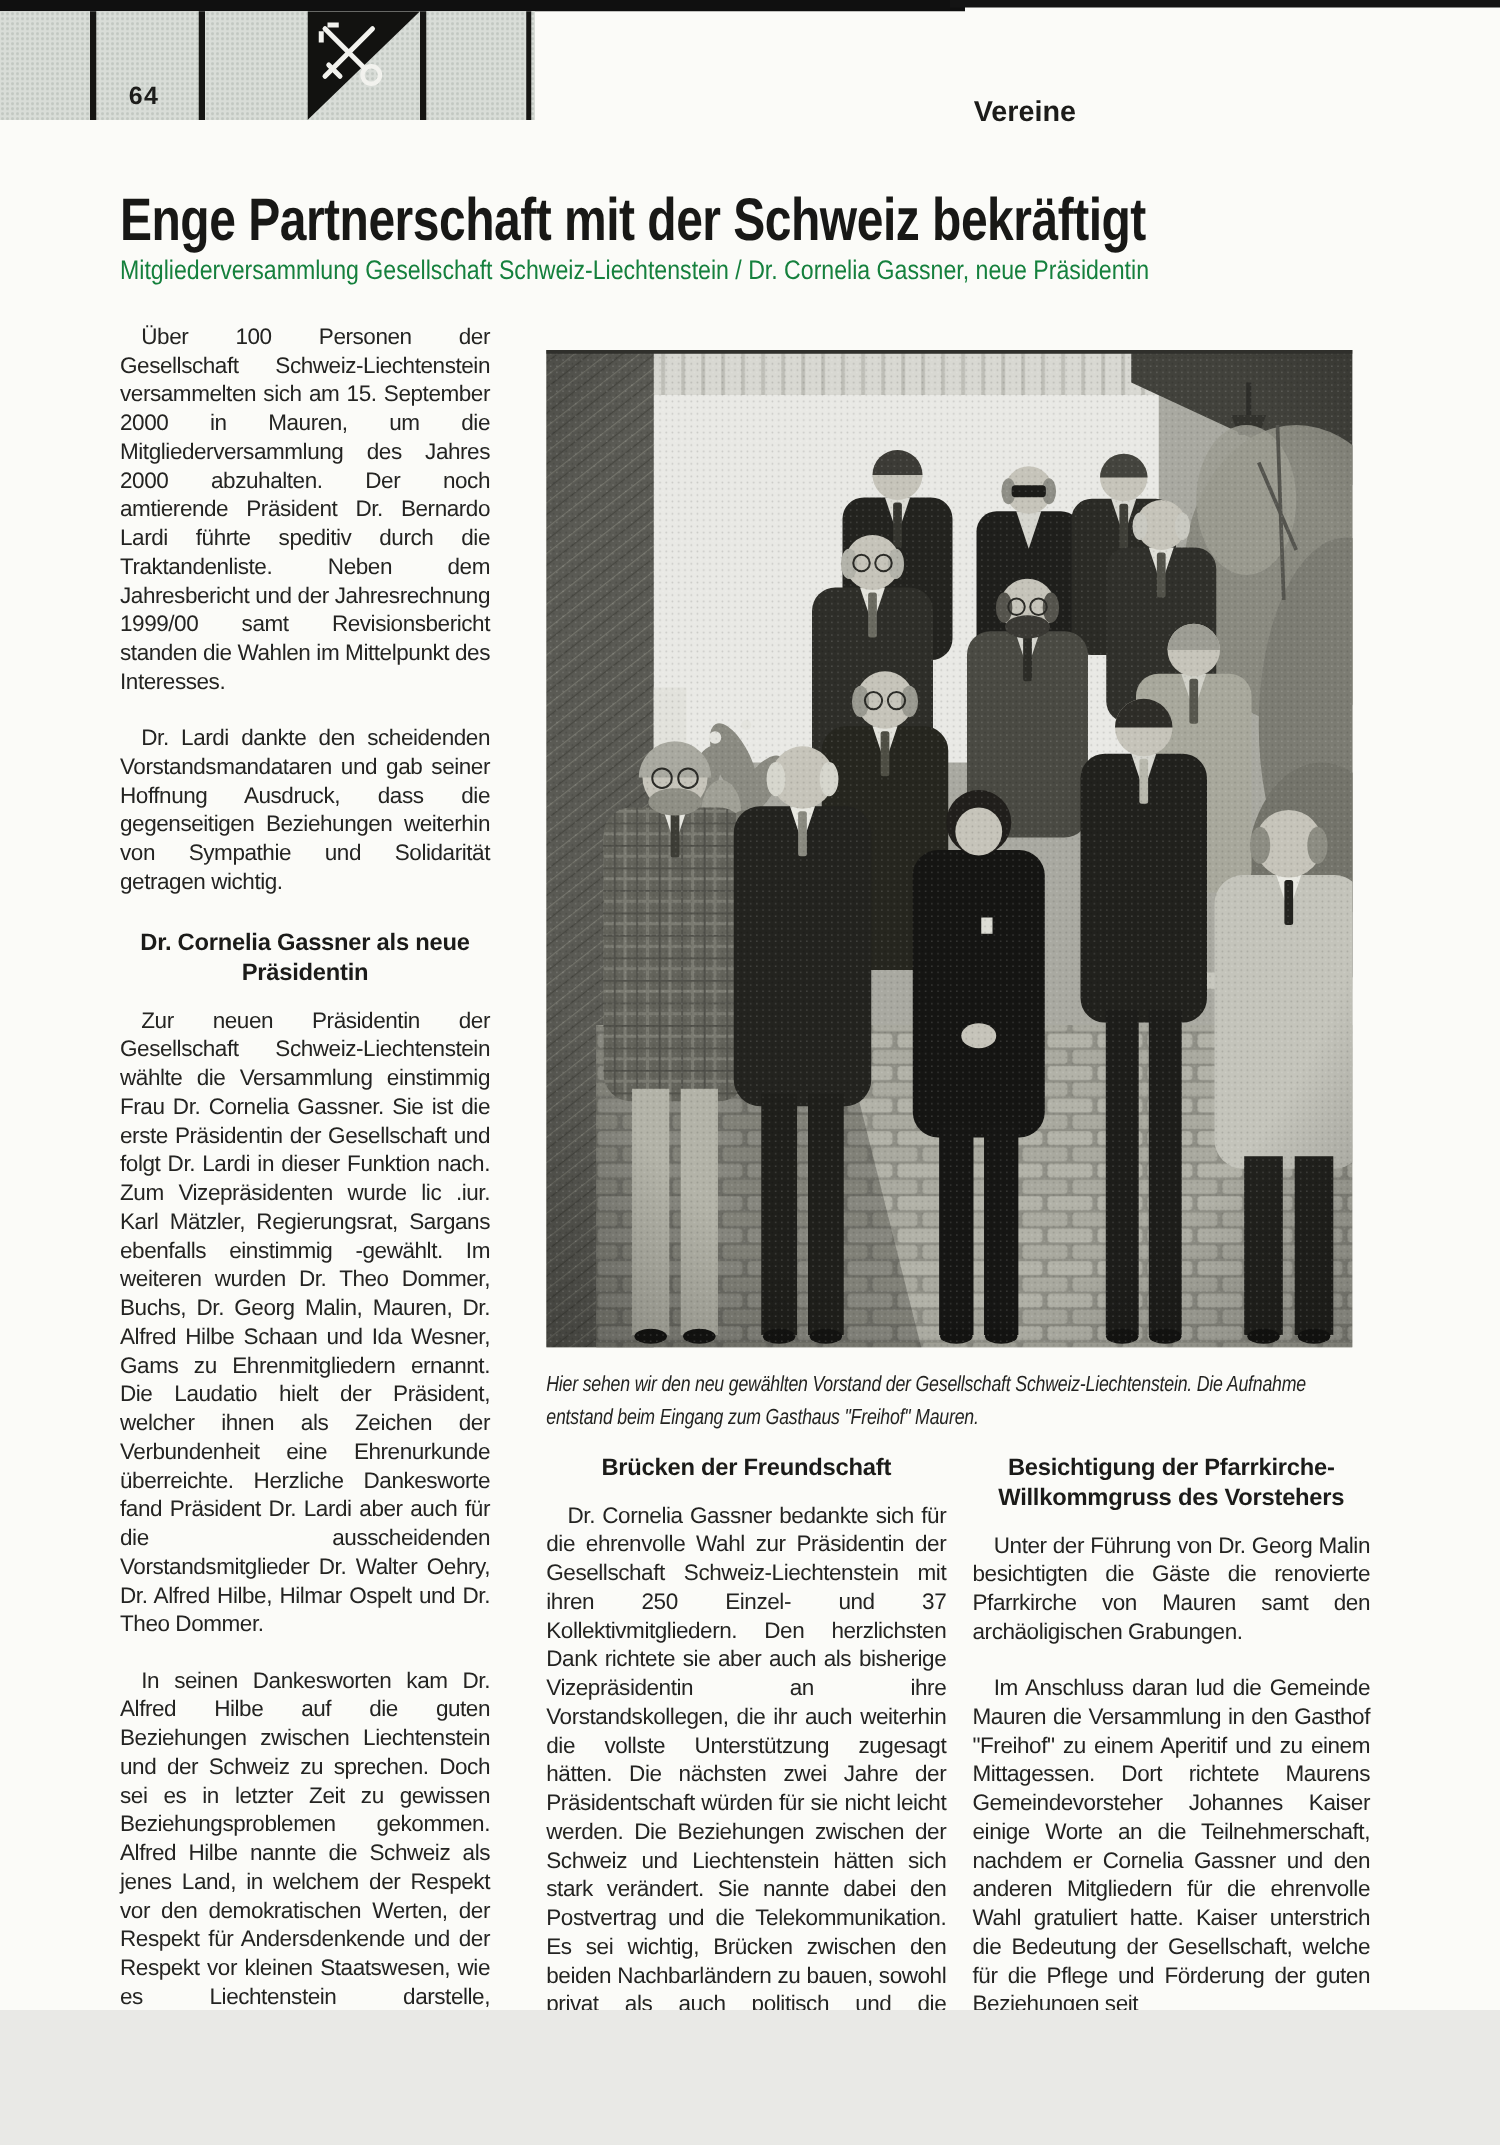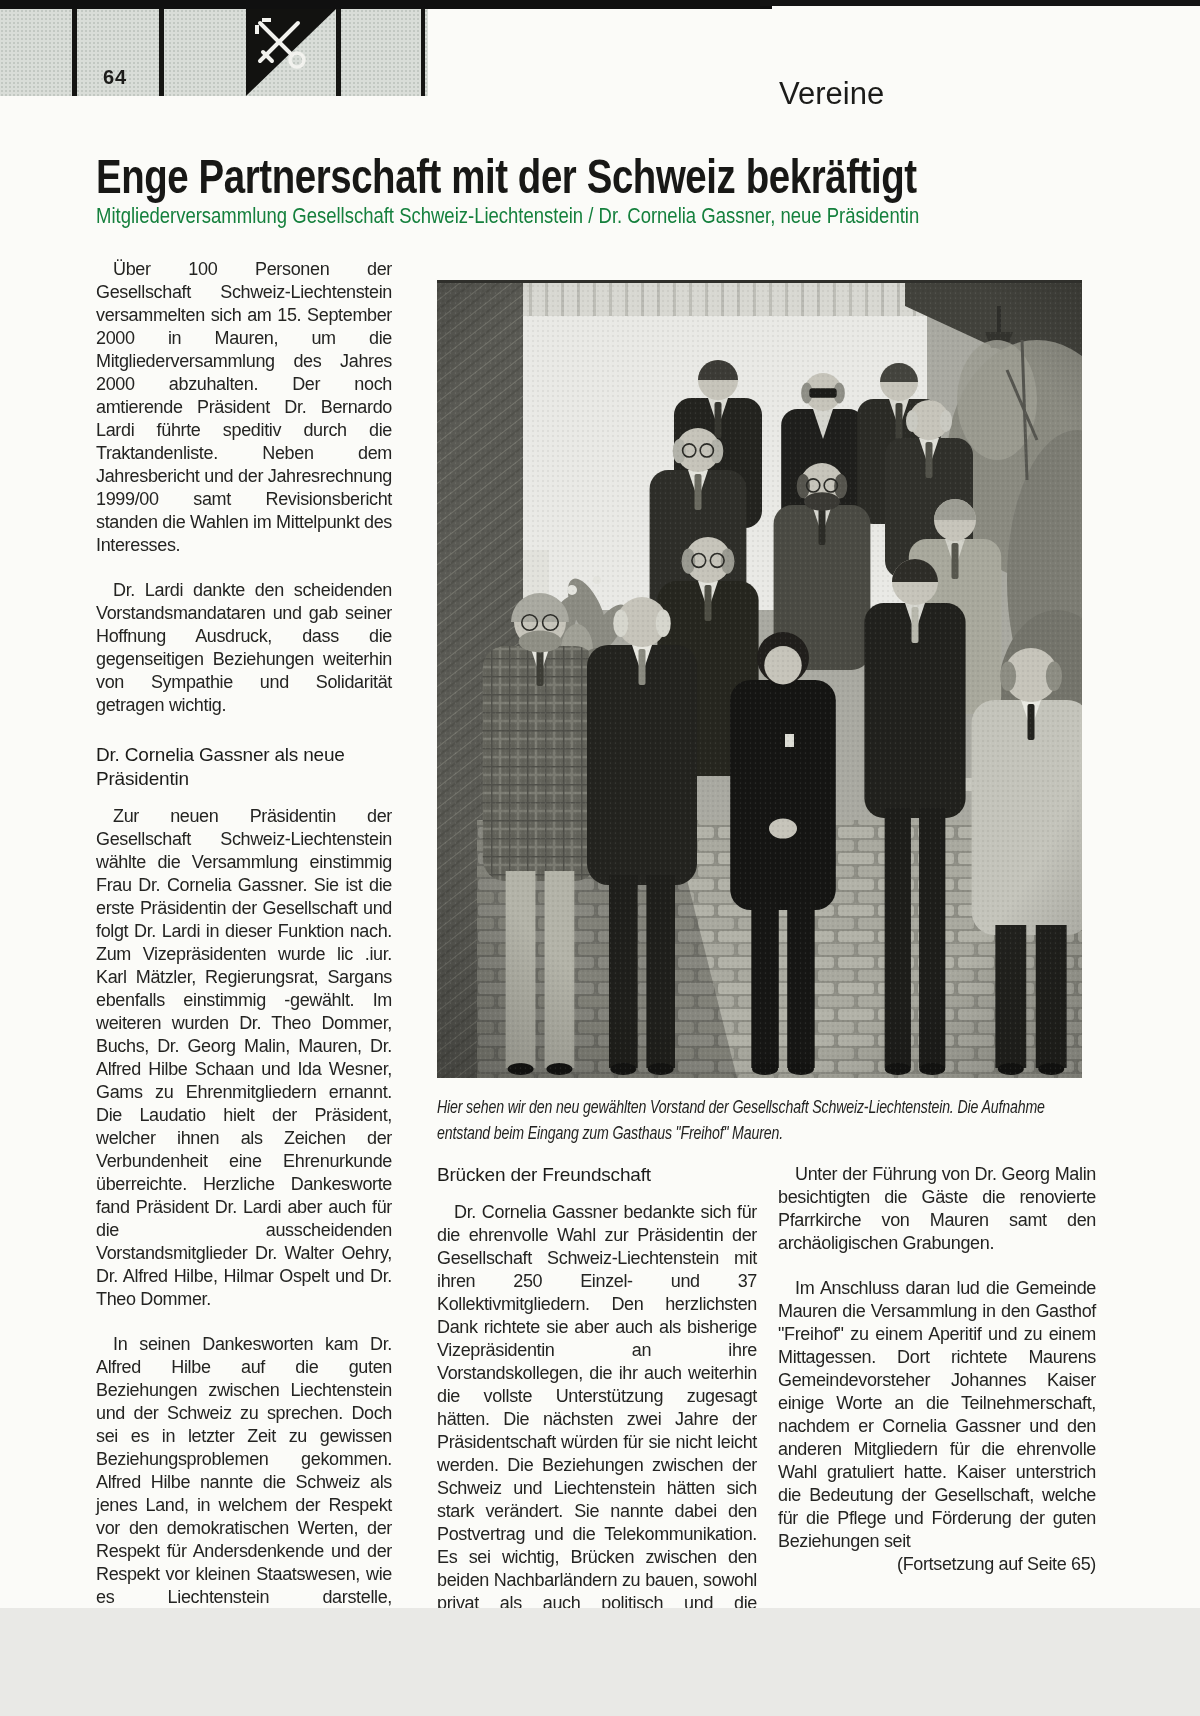--- a/index.html
+++ b/index.html
@@ -6,31 +6,31 @@
   .page{position:relative;width:1200px;height:1608px;background:#fbfbf8;
         font-family:"Liberation Sans",sans-serif;color:#222220;overflow:hidden;}
   .topbar{position:absolute;left:0;top:0;width:772px;height:9px;background:#101010;}
   .topbar2{position:absolute;left:760px;top:0;width:440px;height:6px;background:#141414;}
   .band{position:absolute;left:0;top:9px;width:428px;height:87px;background-color:#d9ddd8;
         background-image:radial-gradient(#c2c8c2 1px, rgba(0,0,0,0) 1.3px);background-size:4px 4px;}
   .vl{position:absolute;top:0;height:87px;width:5px;background:#151513;}
   .vl1{left:72px}.vl2{left:159px}.vl3{left:336px}.vl4{left:421px;width:4px;}
   .emblem{position:absolute;left:246px;top:0;width:92px;height:87px;}
   .pagenum{position:absolute;left:103px;top:57px;font-size:20px;font-weight:bold;letter-spacing:1px;color:#1c1c1a;}
-  .section-label{position:absolute;left:779px;top:76px;font-size:31px;font-weight:normal;color:#1c1c1a;}
+  .section-label{position:absolute;left:779px;top:76px;font-size:23px;font-weight:bold;color:#1c1c1a;}
   .title{position:absolute;left:96px;top:149px;margin:0;font-size:48px;font-weight:bold;color:#181816;letter-spacing:-0.5px;}
   .subtitle{position:absolute;left:96px;top:204px;font-size:21.5px;color:#15803d;}
   .cond{display:inline-block;transform-origin:0 50%;white-space:nowrap;}
   .c80{transform:scaleX(.80);}
   .c86{transform:scaleX(.86);}
   .col{position:absolute;font-size:18px;line-height:23px;text-align:justify;
        letter-spacing:-0.35px;color:#242422;hyphens:auto;}
   .col p{margin:22px 0 0;text-indent:17px;}
   .col p:first-of-type{margin-top:0;}
-  .col h3{font-size:19px;line-height:24px;font-weight:normal;text-align:left;
+  .col h3{font-size:19px;line-height:24px;font-weight:bold;text-align:center;
           letter-spacing:-0.2px;margin:0 0 14px;color:#1b1b19;}
   .col-left h3{margin-top:26px;}
   .col h3 + p{margin-top:12px;}
   .col-left{left:96px;top:258px;width:296px;}
   .col-mid{left:437px;top:1163px;width:320px;}
   .col-right{left:778px;top:1163px;width:318px;}
   .cont{text-align:right;margin:0;}
   .photo{position:absolute;left:437px;top:280px;}
   .caption{position:absolute;left:437px;top:1094px;width:810px;font-style:italic;
            font-size:17.5px;line-height:26px;letter-spacing:-0.2px;color:#232321;}
@@ -290,20 +290,21 @@
   <div class="caption">
     <span class="capinner">Hier sehen wir den neu gewählten Vorstand der Gesellschaft Schweiz-Liechtenstein. Die Aufnahme entstand beim Eingang zum Gasthaus "Freihof" Mauren.</span>
   </div>
 
   <div class="col col-mid">
     <h3>Brücken der Freundschaft</h3>
     <p>Dr. Cornelia Gassner bedankte sich für die ehrenvolle Wahl zur Präsidentin der Gesellschaft Schweiz-Liechtenstein mit ihren 250 Einzel- und 37 Kollektivmitgliedern. Den herzlichsten Dank richtete sie aber auch als bisherige Vizepräsidentin an ihre Vorstandskollegen, die ihr auch weiterhin die vollste Unterstützung zugesagt hätten. Die nächsten zwei Jahre der Präsidentschaft würden für sie nicht leicht werden. Die Beziehungen zwischen der Schweiz und Liechtenstein hätten sich stark verändert. Sie nannte dabei den Postvertrag und die Telekommunikation. Es sei wichtig, Brücken zwischen den beiden Nachbarländern zu bauen, sowohl privat als auch politisch und die gewachsene Freundschaft hoch zu halten.</p>
   </div>
 
   <div class="col col-right">
+    <h3>Besichtigung der Pfarrkirche-Willkommgruss des Vorstehers</h3>
     <p>Unter der Führung von Dr. Georg Malin besichtigten die Gäste die renovierte Pfarrkirche von Mauren samt den archäoligischen Grabungen.</p>
     <p>Im Anschluss daran lud die Gemeinde Mauren die Versammlung in den Gasthof "Freihof" zu einem Aperitif und zu einem Mittagessen. Dort richtete Maurens Gemeindevorsteher Johannes Kaiser einige Worte an die Teilnehmerschaft, nachdem er Cornelia Gassner und den anderen Mitgliedern für die ehrenvolle Wahl gratuliert hatte. Kaiser unterstrich die Bedeutung der Gesellschaft, welche für die Pflege und Förderung der guten Beziehungen seit</p>
     <div class="cont">(Fortsetzung auf Seite 65)</div>
   </div>
 
   <div class="bottom-dashes"></div>
   <div class="left-edge-mark"></div>
 </div>
 
 </body></html>

